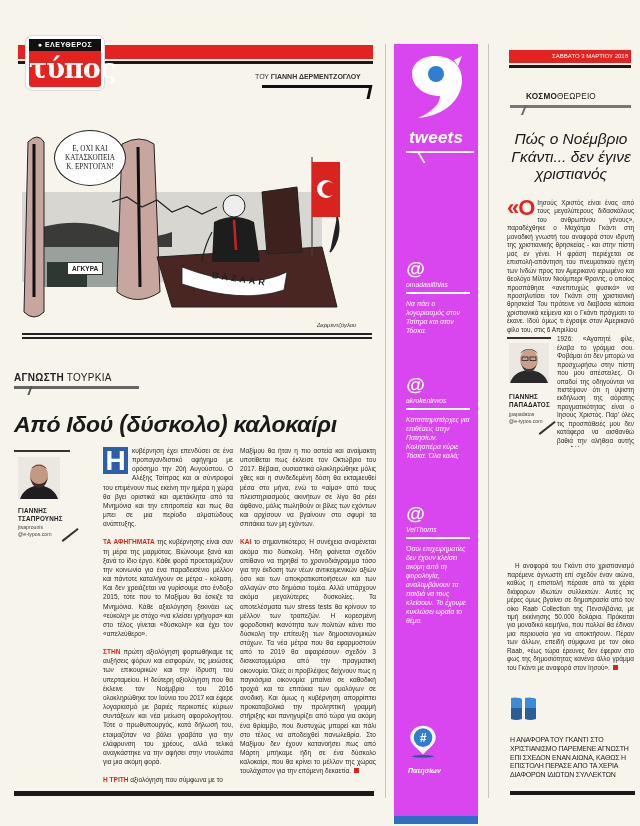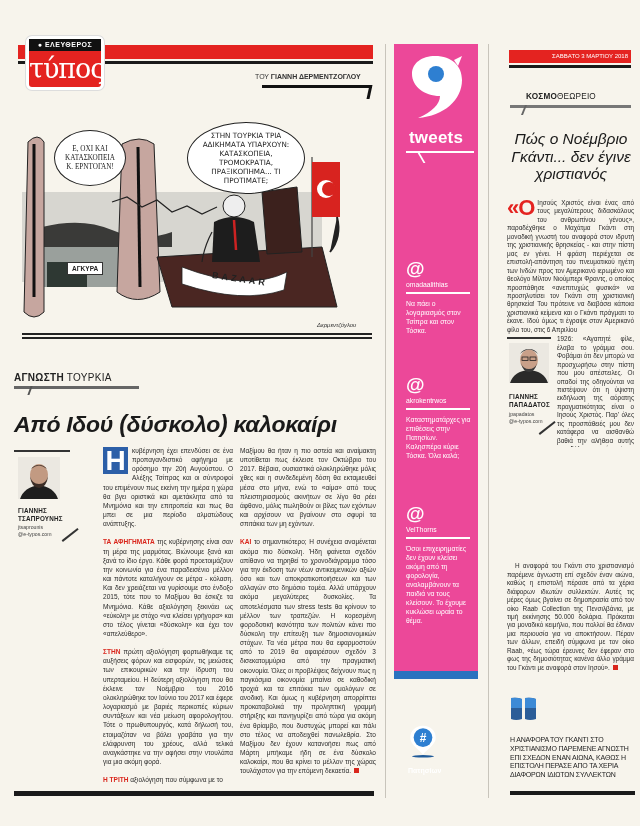--- a/index.html
+++ b/index.html
@@ -4,21 +4,21 @@
 <style>
   * { box-sizing: border-box; margin: 0; padding: 0; }
   body { width: 640px; height: 826px; background: #f7f4ec; font-family: "Liberation Sans", sans-serif; color: #222; position: relative; overflow: hidden; }
   .abs { position: absolute; }
 
   
   .red-bar { left: 18px; top: 45px; width: 355px; height: 14px; background: #e42320; }
   .black-rule-top { left: 18px; top: 61px; width: 355px; height: 3px; background: #1a1a1a; }
   .logo { left: 26px; top: 36px; width: 78px; height: 54px; background: #e42320; border: 3px solid #fff; border-radius: 6px; box-shadow: 0 0 0 1px #ddd; }
   .logo-top { position: absolute; left: 0; top: 0; width: 100%; height: 12px; background: #111; color: #fff; font-size: 7px; font-weight: bold; text-align: center; line-height: 12px; letter-spacing: 0.5px; }
-  .logo-main { position: absolute; left: 0; top: 12px; width: 100%; text-align: center; font-family: "DejaVu Serif", serif; font-weight: normal; font-size: 27px; color: #fff; line-height: 36px; letter-spacing: -1px; }
+  .logo-main { position: absolute; left: 0; top: 12px; width: 100%; text-align: center; font-family: "DejaVu Serif", serif; font-weight: bold; font-size: 27px; color: #fff; line-height: 36px; letter-spacing: -1px; }
   .byline { left: 255px; top: 73px; font-size: 7px; color: #333; }
   .byline b { font-weight: bold; }
   .byline-rule { left: 262px; top: 85px; width: 110px; height: 3px; background: #111; }
   .byline-hook { left: 368px; top: 85px; width: 3px; height: 14px; background: #111; transform: skewX(-12deg); }
 
   
   .cartoon { left: 22px; top: 122px; width: 350px; height: 215px; }
   .cartoon-rule1 { left: 22px; top: 333px; width: 350px; height: 2px; background: #222; }
   .cartoon-rule2 { left: 22px; top: 337px; width: 350px; height: 2px; background: #222; }
   .bubble { position: absolute; background: #fff; border: 1.3px solid #222; border-radius: 50%; font-size: 7.2px; line-height: 9px; text-align: center; color: #222; font-family: "DejaVu Sans", sans-serif; display: flex; align-items: center; justify-content: center; padding: 8px; }
@@ -45,21 +45,21 @@
   .col p { margin-bottom: 9px; }
   .lead-red { color: #d9261c; font-weight: 900; }
   .dropcap { float: left; width: 25px; height: 27px; background: #2c5fa8; color: #fff; font-weight: 900; font-size: 28px; line-height: 27px; text-align: center; margin: 1px 4px 0 0; }
   .end-square { display: inline-block; width: 5px; height: 5px; background: #d9261c; margin-left: 3px; }
   .bottom-rule-left { left: 14px; top: 791px; width: 360px; height: 5px; background: #1a1a1a; }
 
   
   .vdiv { position: absolute; width: 1px; background: #c8c4bb; }
 
   
-  .tweets { left: 394px; top: 44px; width: 84px; height: 635px; background: #ec4899; }
+  .tweets { left: 394px; top: 44px; width: 84px; height: 780px; background: #d946ef; font-style: italic; }
   .tweets-logo { position: absolute; left: 10px; top: 8px; width: 62px; height: 70px; }
   .tweets-title { position: absolute; left: 0; top: 84px; width: 100%; text-align: center; font-weight: bold; color: #fff; font-size: 17px; letter-spacing: 0.2px; }
   .tweets-underline { position: absolute; left: 12px; top: 107px; width: 68px; height: 2px; background: #fff; }
   .tweets-notch { position: absolute; left: 26px; top: 107px; width: 2px; height: 12px; background: #fff; transform: skewX(30deg); }
   .tw-item { position: absolute; left: 12px; width: 68px; color: #fff; }
   .tw-at { font-size: 19px; font-weight: bold; line-height: 20px; }
   .tw-handle { font-size: 6.8px; margin-top: 2px; }
   .tw-rule { width: 64px; height: 1.5px; background: #fff; margin: 4px 0 5px 0; }
   .tw-text { font-size: 6.8px; line-height: 9px; }
   .hash-pin { position: absolute; left: 14px; top: 730px; width: 34px; height: 34px; }
@@ -118,21 +118,20 @@
     <path d="M212 98 L214 128" stroke="#c22" stroke-width="2.5"></path>
     <path d="M190 110 Q182 125 180 140" stroke="#222" stroke-width="1.2" fill="none"></path>
 
     <line x1="290" y1="35" x2="290" y2="135" stroke="#444" stroke-width="1.2"></line>
     <rect x="290" y="40" width="28" height="55" fill="#d8231f"></rect>
     <circle cx="304" cy="67" r="9" fill="#fff"></circle>
     <circle cx="307" cy="67" r="7" fill="#d8231f"></circle>
     <path d="M315 95 Q320 115 308 130" stroke="#222" stroke-width="2" fill="#222"></path>
   </svg>
   <div class="bubble" style="left:32px; top:8px; width:72px; height:56px;font-family:Liberation Serif, serif;">Ε, ΟΧΙ ΚΑΙ ΚΑΤΑΣΚΟΠΕΙΑ Κ. ΕΡΝΤΟΓΑΝ!</div>
-  <div class="bubble" style="left:165px; top:0px; width:118px; height:72px;">ΣΤΗΝ ΤΟΥΡΚΙΑ ΤΡΙΑ ΑΔΙΚΗΜΑΤΑ ΥΠΑΡΧΟΥΝ: ΚΑΤΑΣΚΟΠΕΙΑ, ΤΡΟΜΟΚΡΑΤΙΑ, ΠΡΑΞΙΚΟΠΗΜΑ... ΤΙ ΠΡΟΤΙΜΑΤΕ;</div>
   <div class="sign" style="left:45px; top:140px;">ΑΓΚΥΡΑ</div>
   <div class="bazaar" style="left:190px; top:152px; transform:rotate(8deg);">BAZAAR</div>
   <div class="signature" style="left:295px; top:200px;">Δερμεντζόγλου</div>
 </div>
 <div class="abs cartoon-rule1"></div>
 <div class="abs cartoon-rule2"></div>
 
 <div class="abs section-label"><b>ΑΓΝΩΣΤΗ</b><span> ΤΟΥΡΚΙΑ</span></div>
 <div class="abs section-rule"></div>
 <div class="abs section-hook"></div>

